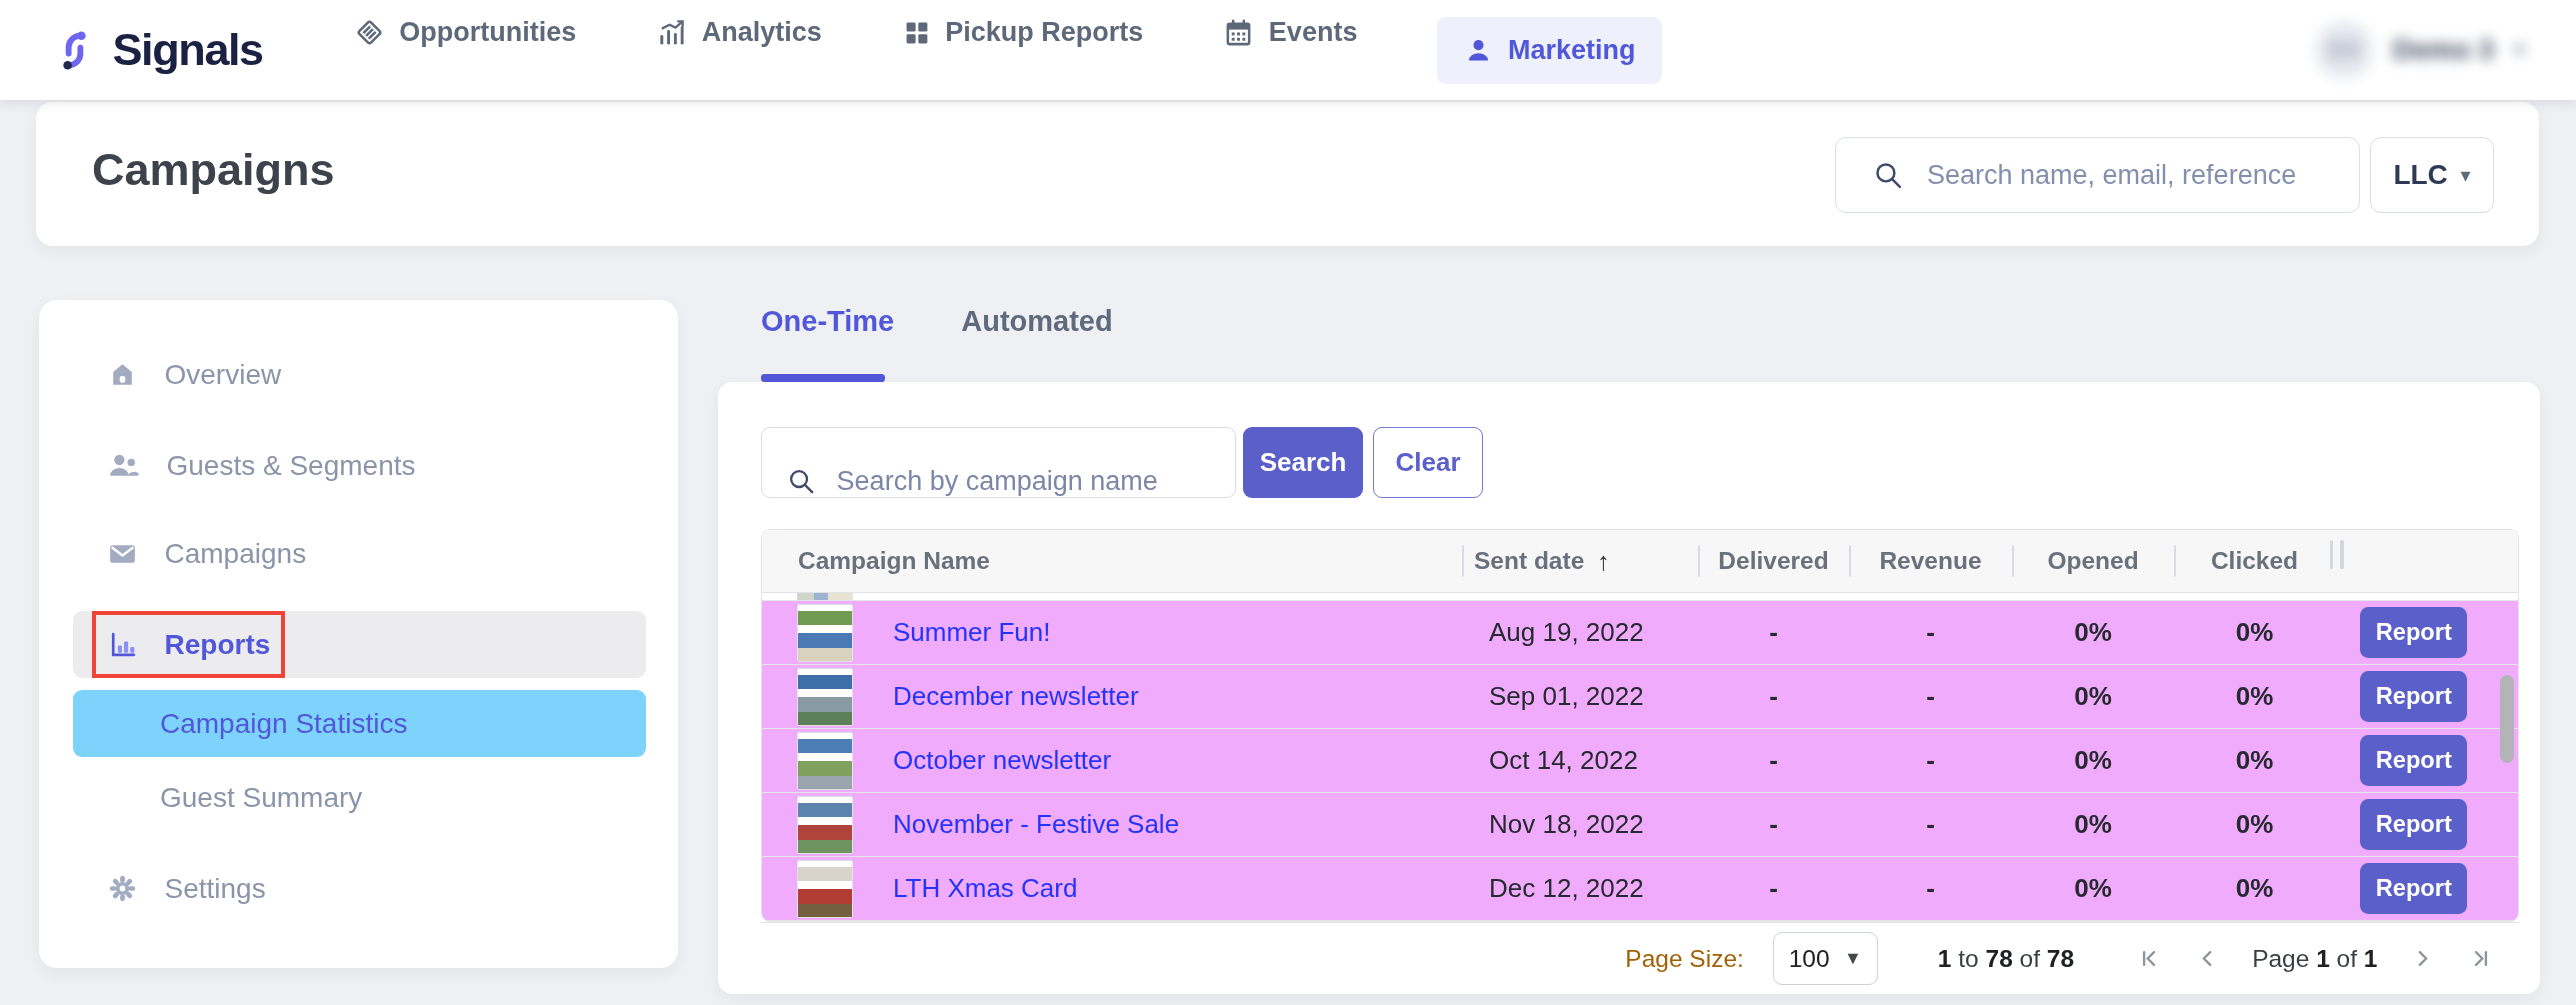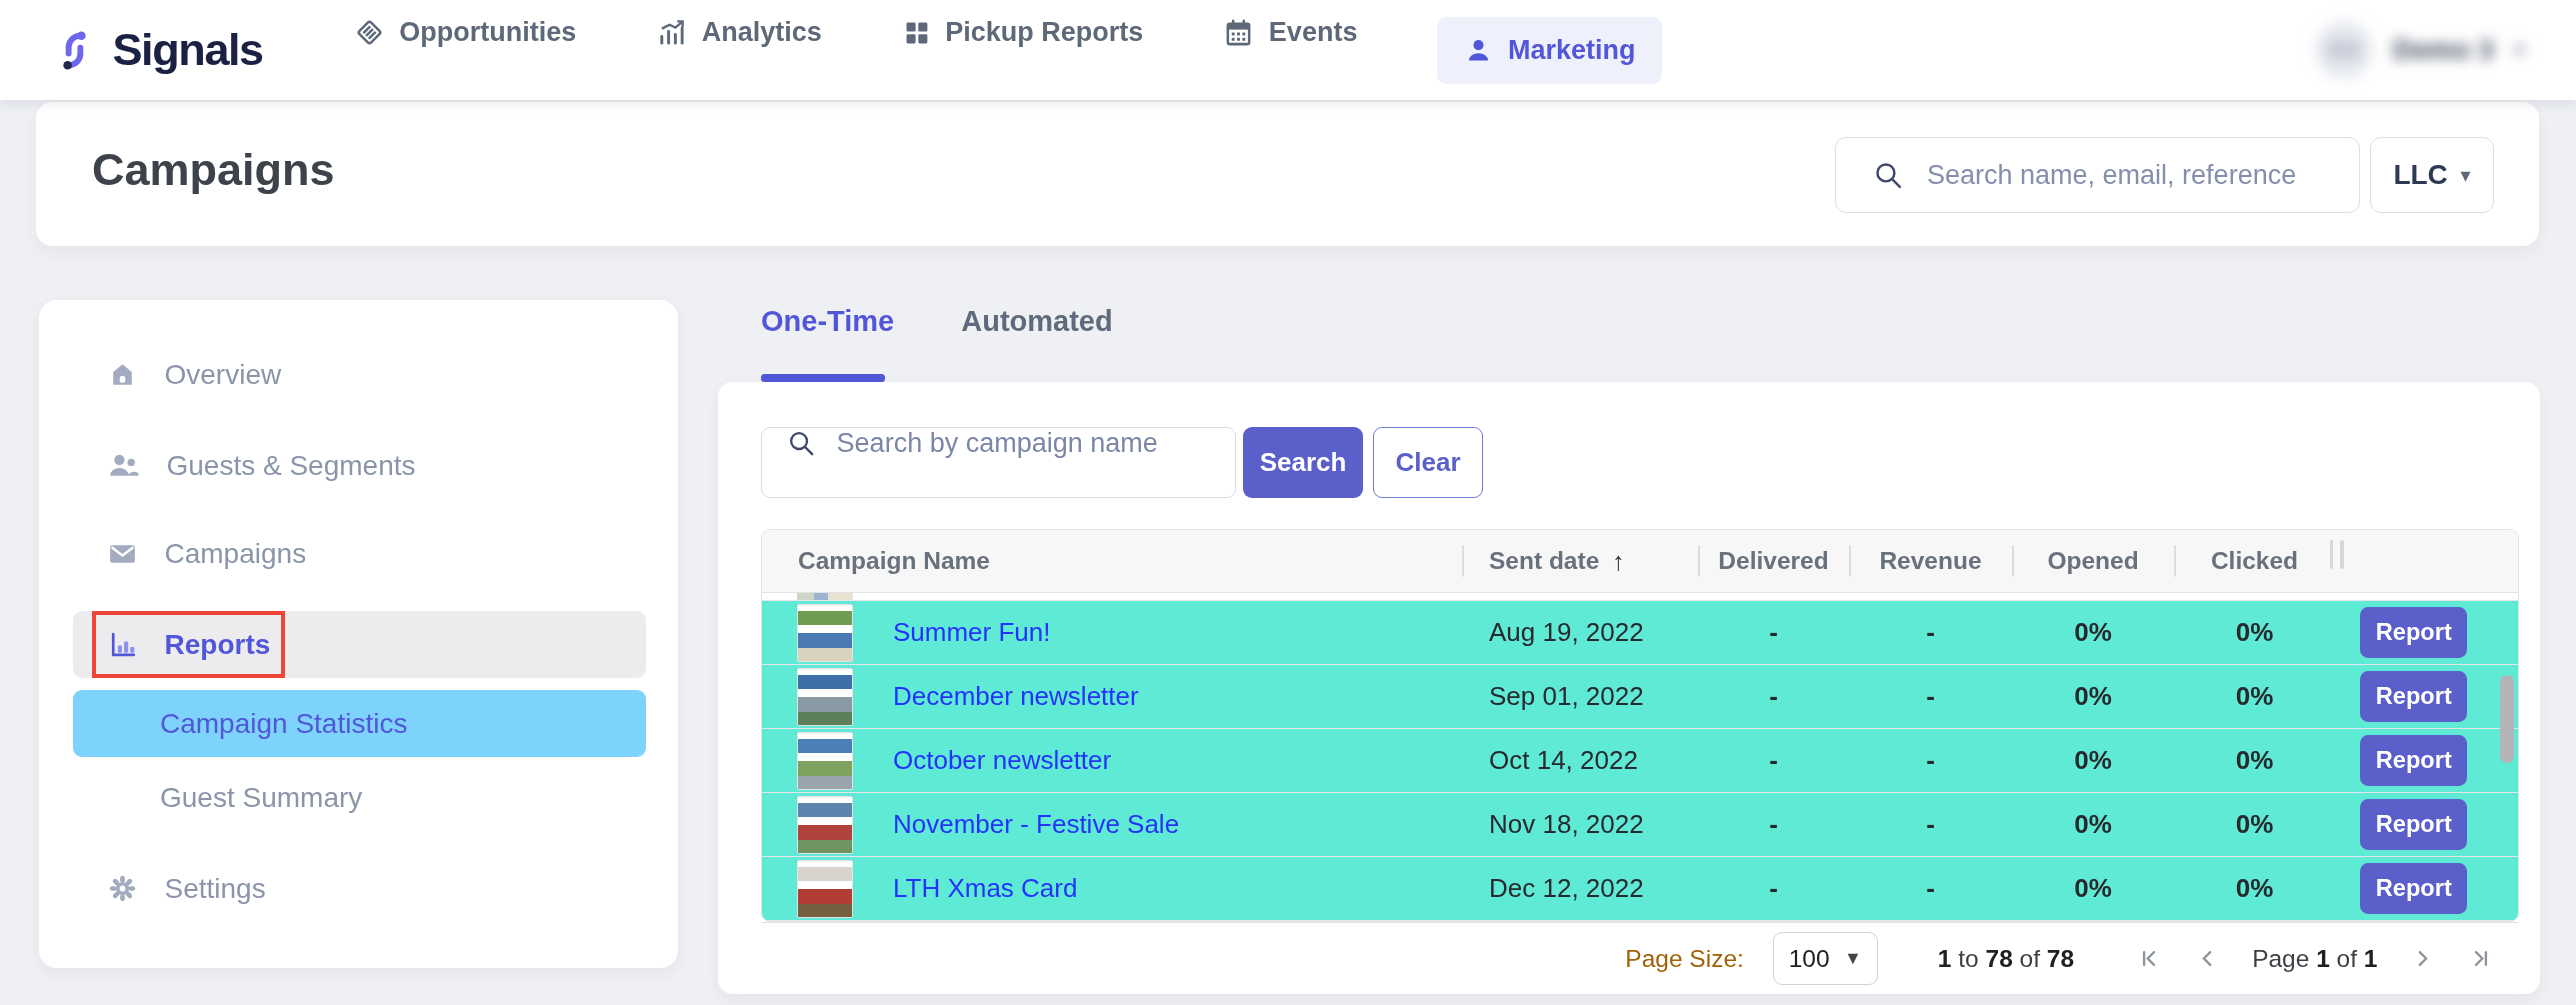--- a/index.html
+++ b/index.html
@@ -45,44 +45,44 @@
   .red-annotation{position:absolute;left:53px;top:311px;width:193px;height:67px;border:4.5px solid #f04438;z-index:3;pointer-events:none}
   
   .tabs{position:absolute;left:761px;top:305px;display:flex;gap:67px;z-index:2}
   .tab{font-size:29px;font-weight:600;color:#5f6b7d;cursor:pointer}
   .tab.active{color:#5157d8;font-weight:700}
   .tab-underline{position:absolute;left:761px;top:374px;width:124px;height:8.2px;background:#5157d8;border-radius:3.6px;z-index:4}
   
   .content-card{position:absolute;left:718px;top:382px;width:1822px;height:612px;background:#fff;border-radius:14.5px;
     box-shadow:0 5.5px 14.5px rgba(30,35,70,.05)}
   .panel-search{position:absolute;left:43px;top:45px;width:475px;height:71px;border:1.8px solid #d7dce6;border-radius:9px;
-    display:flex;align-items:flex-start;gap:20px;padding:0 23.6px;background:#fff}
+    display:flex;align-items:flex-end;gap:20px;padding:0 23.6px;background:#fff}
   .panel-search input{border:none;outline:none;flex:1;font-size:27px;color:#3c465e;font-family:inherit;background:transparent;min-width:0}
   .panel-search input::placeholder{color:#7c86a6}
   .search-btn{position:absolute;left:525px;top:45px;width:120px;height:71px;background:#5a5fc9;color:#fff;
     font-size:26px;font-weight:700;border-radius:9px;border:none;font-family:inherit;cursor:pointer}
   .clear-btn{position:absolute;left:655px;top:45px;width:110px;height:71px;background:#fff;color:#5a5fc9;
     border:1.8px solid #7479d6;font-size:26px;font-weight:700;border-radius:9px;font-family:inherit;cursor:pointer}
   
   .grid{position:absolute;left:43px;top:147px;width:1758px;height:393px;border:1.8px solid #e0e3e8;border-radius:9px;
     overflow:hidden;background:#fff}
   .ghead{height:63px;background:#f7f7f8;border-bottom:1.8px solid #e0e3e8;display:flex;align-items:center}
   .hcell{font-size:24.5px;font-weight:600;color:#69717d;position:relative;display:flex;align-items:center;height:100%}
   .hcell.sep::before{content:"";position:absolute;left:0;top:50%;transform:translateY(-50%);width:1.8px;height:31px;background:#d9dce2}
   .c-name{width:700px;padding-left:36px}
-  .c-sent{width:236px;padding-left:27px;gap:12.7px}
+  .c-sent{width:236px;padding-left:12px;gap:12.7px}
   .c-del{width:151px;justify-content:center}
   .c-rev{width:163px;justify-content:center}
   .c-open{width:162px;justify-content:center}
   .c-click{width:161px;justify-content:center}
   .c-action{flex:1}
   .sort-arrow{font-size:25.5px;color:#34383d;font-weight:400}
   .resize-handle{display:flex;gap:7.3px;margin-left:-5.5px;margin-top:-12.7px}
   .resize-handle span{width:3.6px;height:29px;background:#d4d7dd;border-radius:1.8px}
-  .trow{height:64px;border-bottom:1.8px solid #e6e6e8;display:flex;align-items:flex-end;background:#5eead4}
+  .trow{height:64px;border-bottom:1.8px solid #e6e6e8;display:flex;align-items:flex-end;background:#f0abfc}
   .cell{display:flex;align-items:center;height:100%}
   .name-cell{width:700px;padding-left:35px;gap:40px}
   .thumb{width:56px;height:58px;border:0.9px solid #e3e3e3;border-radius:1.8px;flex:0 0 auto}
   .link{font-size:26px;color:#2533fa;font-weight:500;text-decoration:none;cursor:pointer}
   .sent-cell{width:236px;padding-left:27px;font-size:26px;color:#26292e}
   .val{font-size:26px;color:#26292e;font-weight:600;justify-content:center}
   .v-del{width:151px}.v-rev{width:163px}.v-open{width:162px}.v-click{width:161px}
   .val.dash{font-weight:700}
   .action-cell{flex:1;justify-content:center;padding-right:25.5px}
   .report-btn{width:107px;height:51px;background:#5a5fc9;color:#fff;border:none;border-radius:8.2px;

